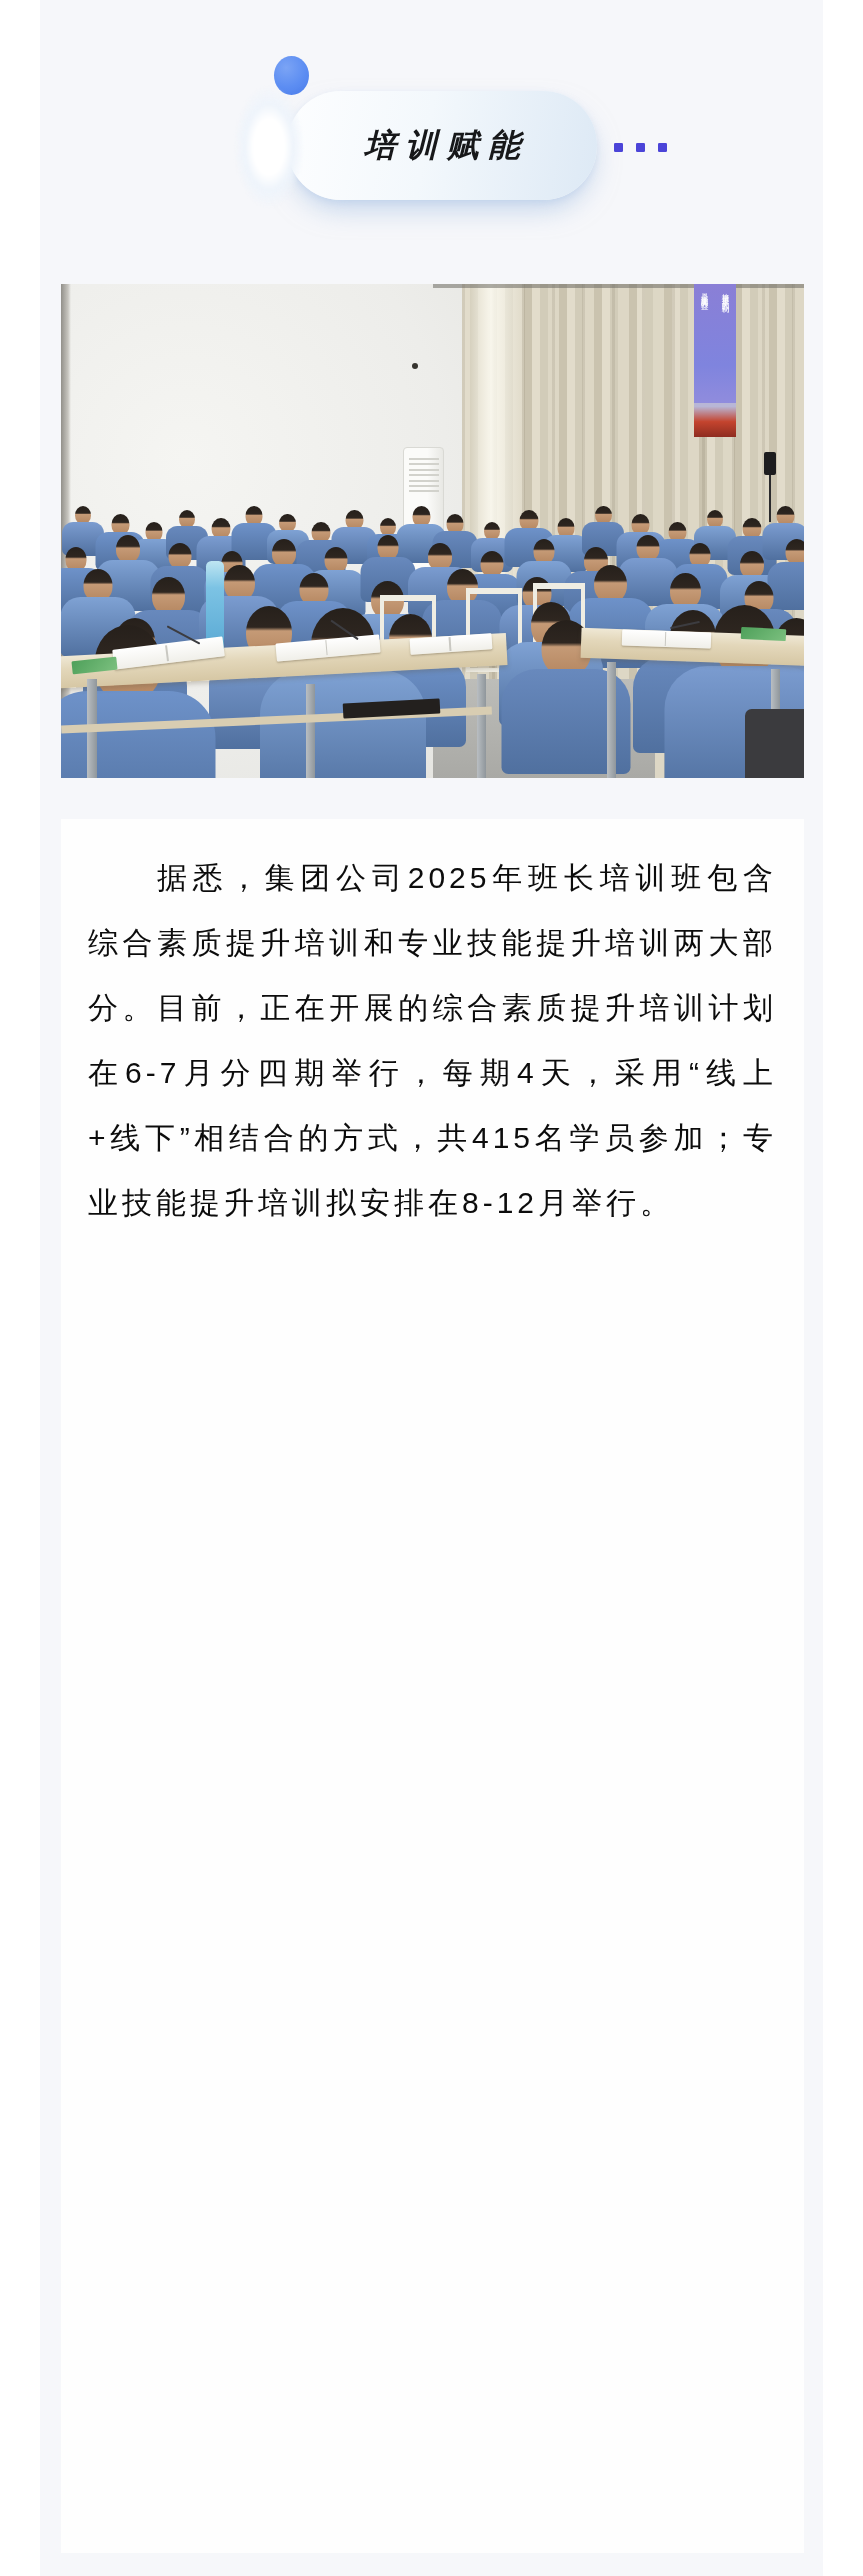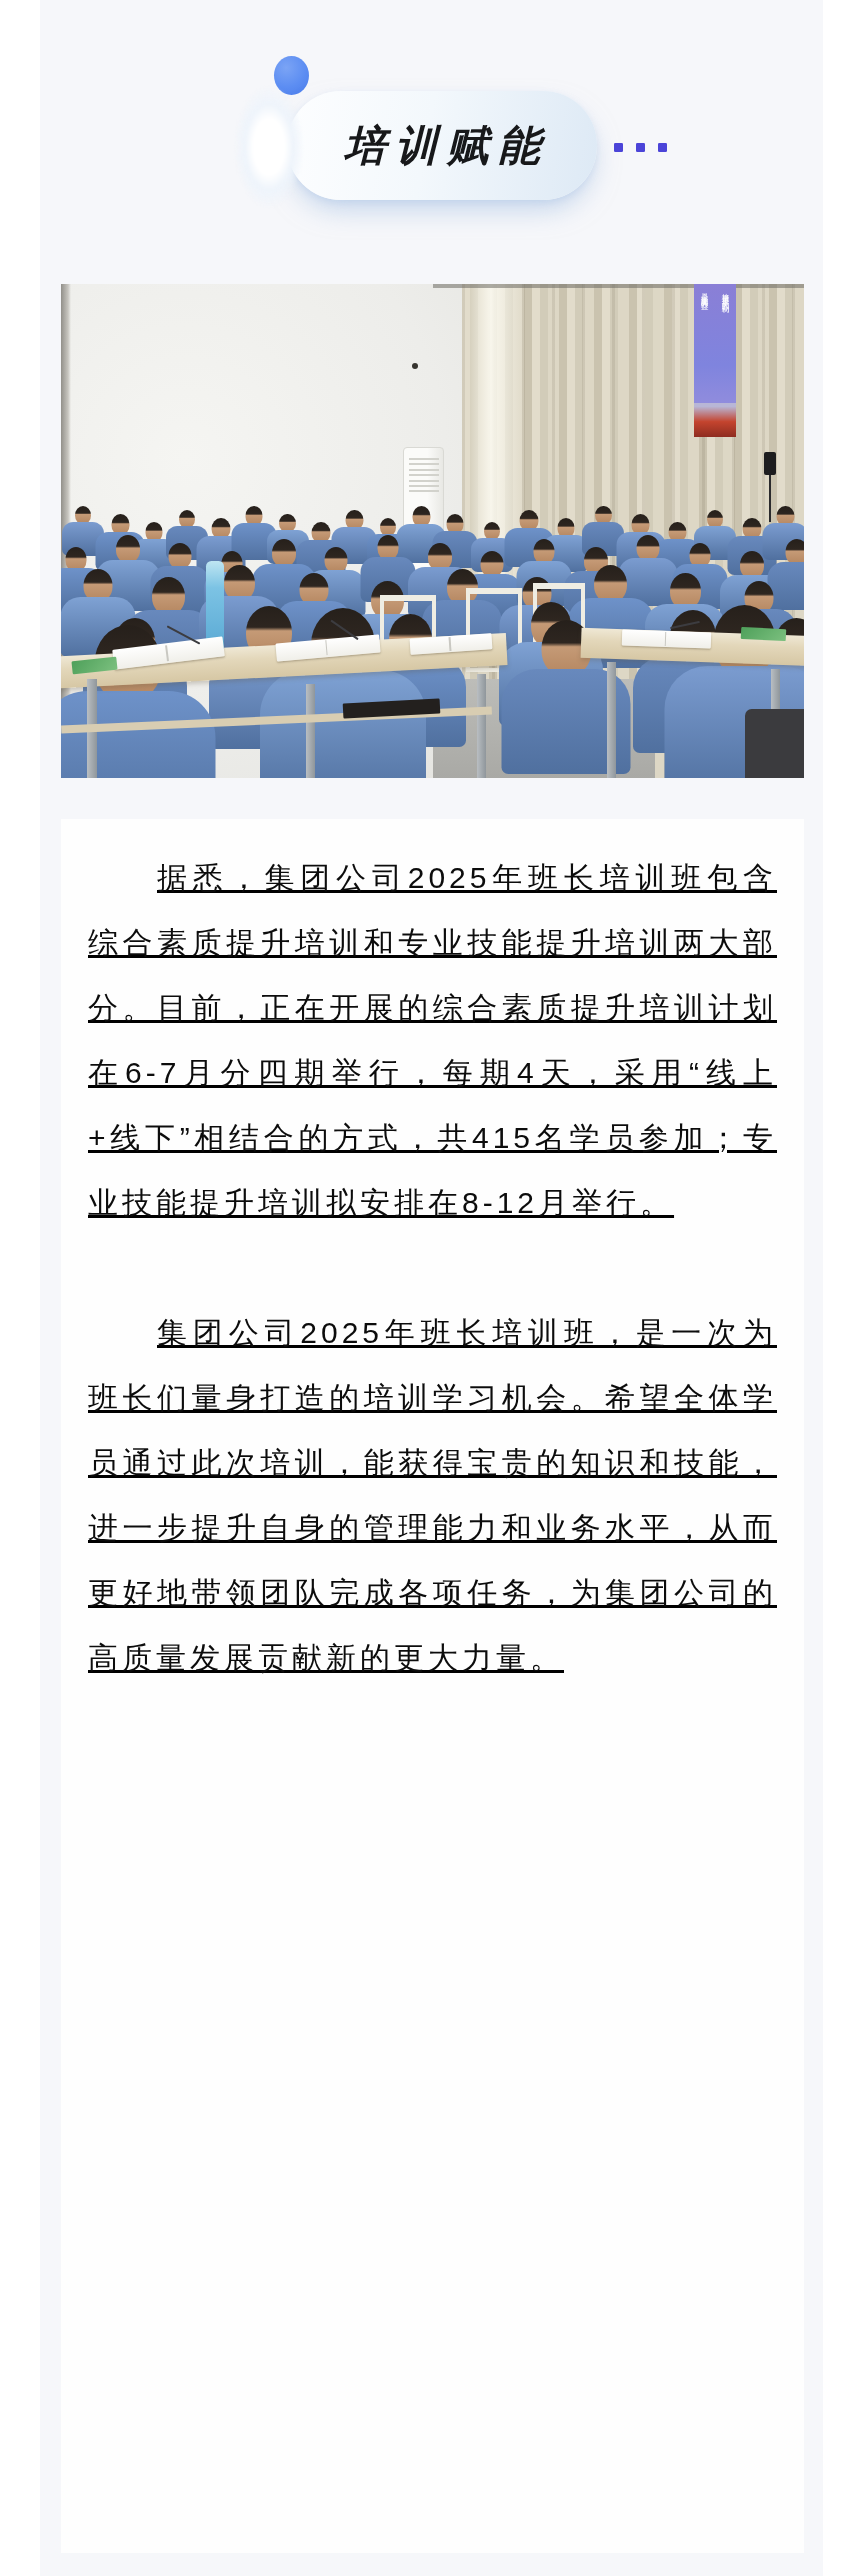--- a/index.html
+++ b/index.html
@@ -29,21 +29,21 @@
   }
   .badge-pill {
     position:absolute; left:287px; top:91px; width:310px; height:109px;
     border-radius:54px;
     background:linear-gradient(100deg,#fdfeff 0%, #f3f8fc 45%, #dde9f5 100%);
     box-shadow:0 13.5px 25.6px -4px rgba(156,185,224,0.55), 0 2.7px 6.7px rgba(190,210,235,0.35);
     display:flex; align-items:center; justify-content:center;
     z-index:2;
   }
   .badge-label {
-    font-size:42px; font-weight:700; font-style:italic; color:#17181a;
+    font-size:32px; font-weight:700; font-style:italic; color:#17181a;
     letter-spacing:9.4px; padding-left:9.4px; white-space:nowrap;
   }
   .badge-dots { position:absolute; left:614px; top:143px; z-index:2; display:flex; }
   .badge-dots span {
     display:block; width:8.7px; height:8.7px; margin-right:13.5px;
     background:#4b44d8; border-radius:1.3px;
   }
   .badge-dots span:last-child { margin-right:0; }
 
   
@@ -140,21 +140,20 @@
   }
   .photo .dark-corner {
     position:absolute; left:92%; top:86%; width:9%; height:15%;
     background:#3b3b3e; border-radius:6.7px 0 0 0; z-index:6;
   }
 
   
   .card {
     position:absolute; left:61px; top:819px; width:743px; height:1734px;
     background:#fefefe;
-    text-decoration:underline;
   }
   .article { padding:25.6px 27px 0 27px; }
   .article p {
     font-size:30px; line-height:65px; letter-spacing:4px;
     text-align:justify; text-indent:69px; color:#0c0c0c; font-weight:500;
     margin:0 0 65px 0;
   }
   .article p:last-child { margin-bottom:0; }
 </style>
 </head>
@@ -442,16 +441,15 @@
   <div class="pen" style="left:14%; top:70.8%; width:5%; height:2px; transform:rotate(28deg);"></div>
   <div class="pen" style="left:36%; top:69.8%; width:4.5%; height:2px; transform:rotate(35deg);"></div>
   <div class="pen" style="left:82%; top:68.9%; width:4%; height:2px; transform:rotate(-12deg);"></div>
   <div class="bottle-blue"></div>
   <div class="dark-corner"></div>
 </div>
 
 <div class="card">
   <div class="article">
     <p>据悉，集团公司2025年班长培训班包含综合素质提升培训和专业技能提升培训两大部分。目前，正在开展的综合素质提升培训计划在6-7月分四期举行，每期4天，采用“线上+线下”相结合的方式，共415名学员参加；专业技能提升培训拟安排在8-12月举行。</p>
-    <p>集团公司2025年班长培训班，是一次为班长们量身打造的培训学习机会。希望全体学员通过此次培训，能获得宝贵的知识和技能，进一步提升自身的管理能力和业务水平，从而更好地带领团队完成各项任务，为集团公司的高质量发展贡献新的更大力量。</p>
   </div>
 </div>
 
 
 </body></html>

